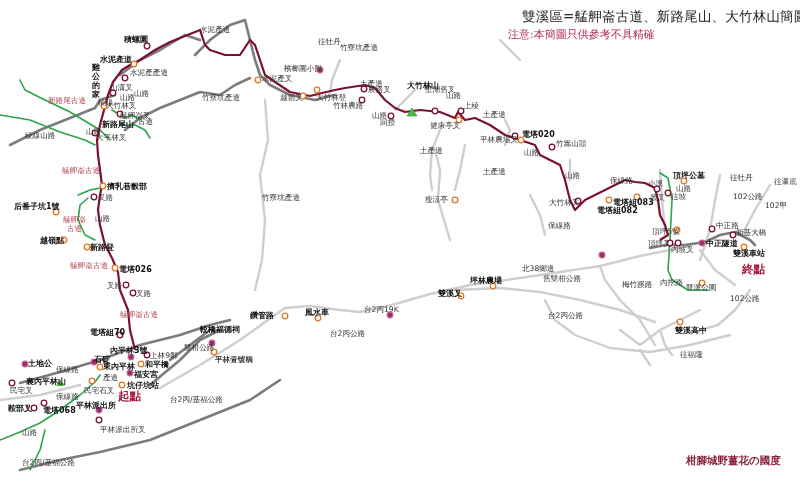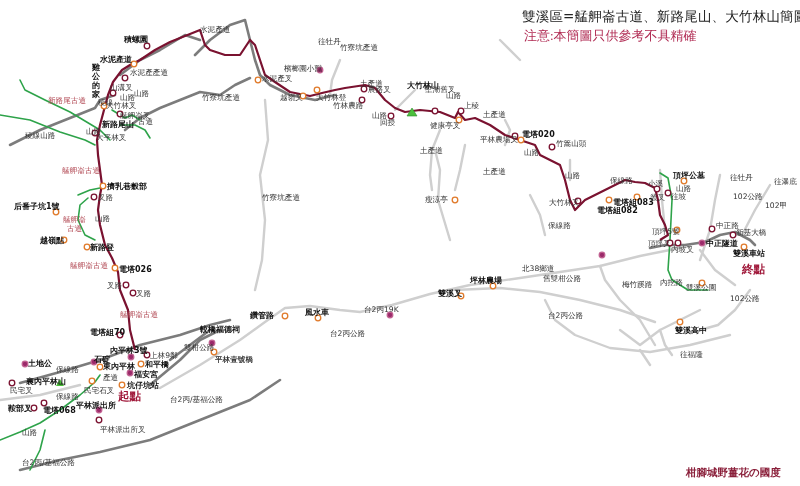--- a/index.html
+++ b/index.html
@@ -1,20 +1,20 @@
 <!DOCTYPE html>
 <html><head>
 <meta charset="utf-8">
 <style>
   html, body { margin:0; padding:0; background:#ffffff; }
   body { width:800px; height:486px; overflow:hidden; position:relative; font-family:"DejaVu Sans", sans-serif; }
   #map { position:absolute; left:0; top:0; width:800px; height:486px; }
   .title { position:absolute; left:522px; top:8px; font-size:13.5px; color:#222; letter-spacing:0.2px; white-space:nowrap; }
-  .note { position:absolute; left:524px; top:27px; font-size:13px; color:#b02a52; white-space:nowrap;font-family:Liberation Serif, serif; }
-  .credit { position:absolute; left:686px; top:466px; font-size:10.5px; color:#8a1f3a; font-weight:bold; white-space:nowrap; }
+  .note { position:absolute; left:508px; top:27px; font-size:11px; color:#b02a52; white-space:nowrap; }
+  .credit { position:absolute; left:686px; top:454px; font-size:10.5px; color:#8a1f3a; font-weight:bold; white-space:nowrap; }
   .lbl { font-size:7.6px; fill:#333; }
   .lbl-b { font-size:8px; fill:#111; font-weight:bold; }
   .lbl-r { font-size:7.6px; fill:#b04550; }
   .lbl-big { font-size:11.5px; fill:#a0183a; font-weight:bold; }
 </style>
 </head>
 <body>
 
 <svg id="map" viewBox="0 0 800 486">
   <g id="roads-light">

